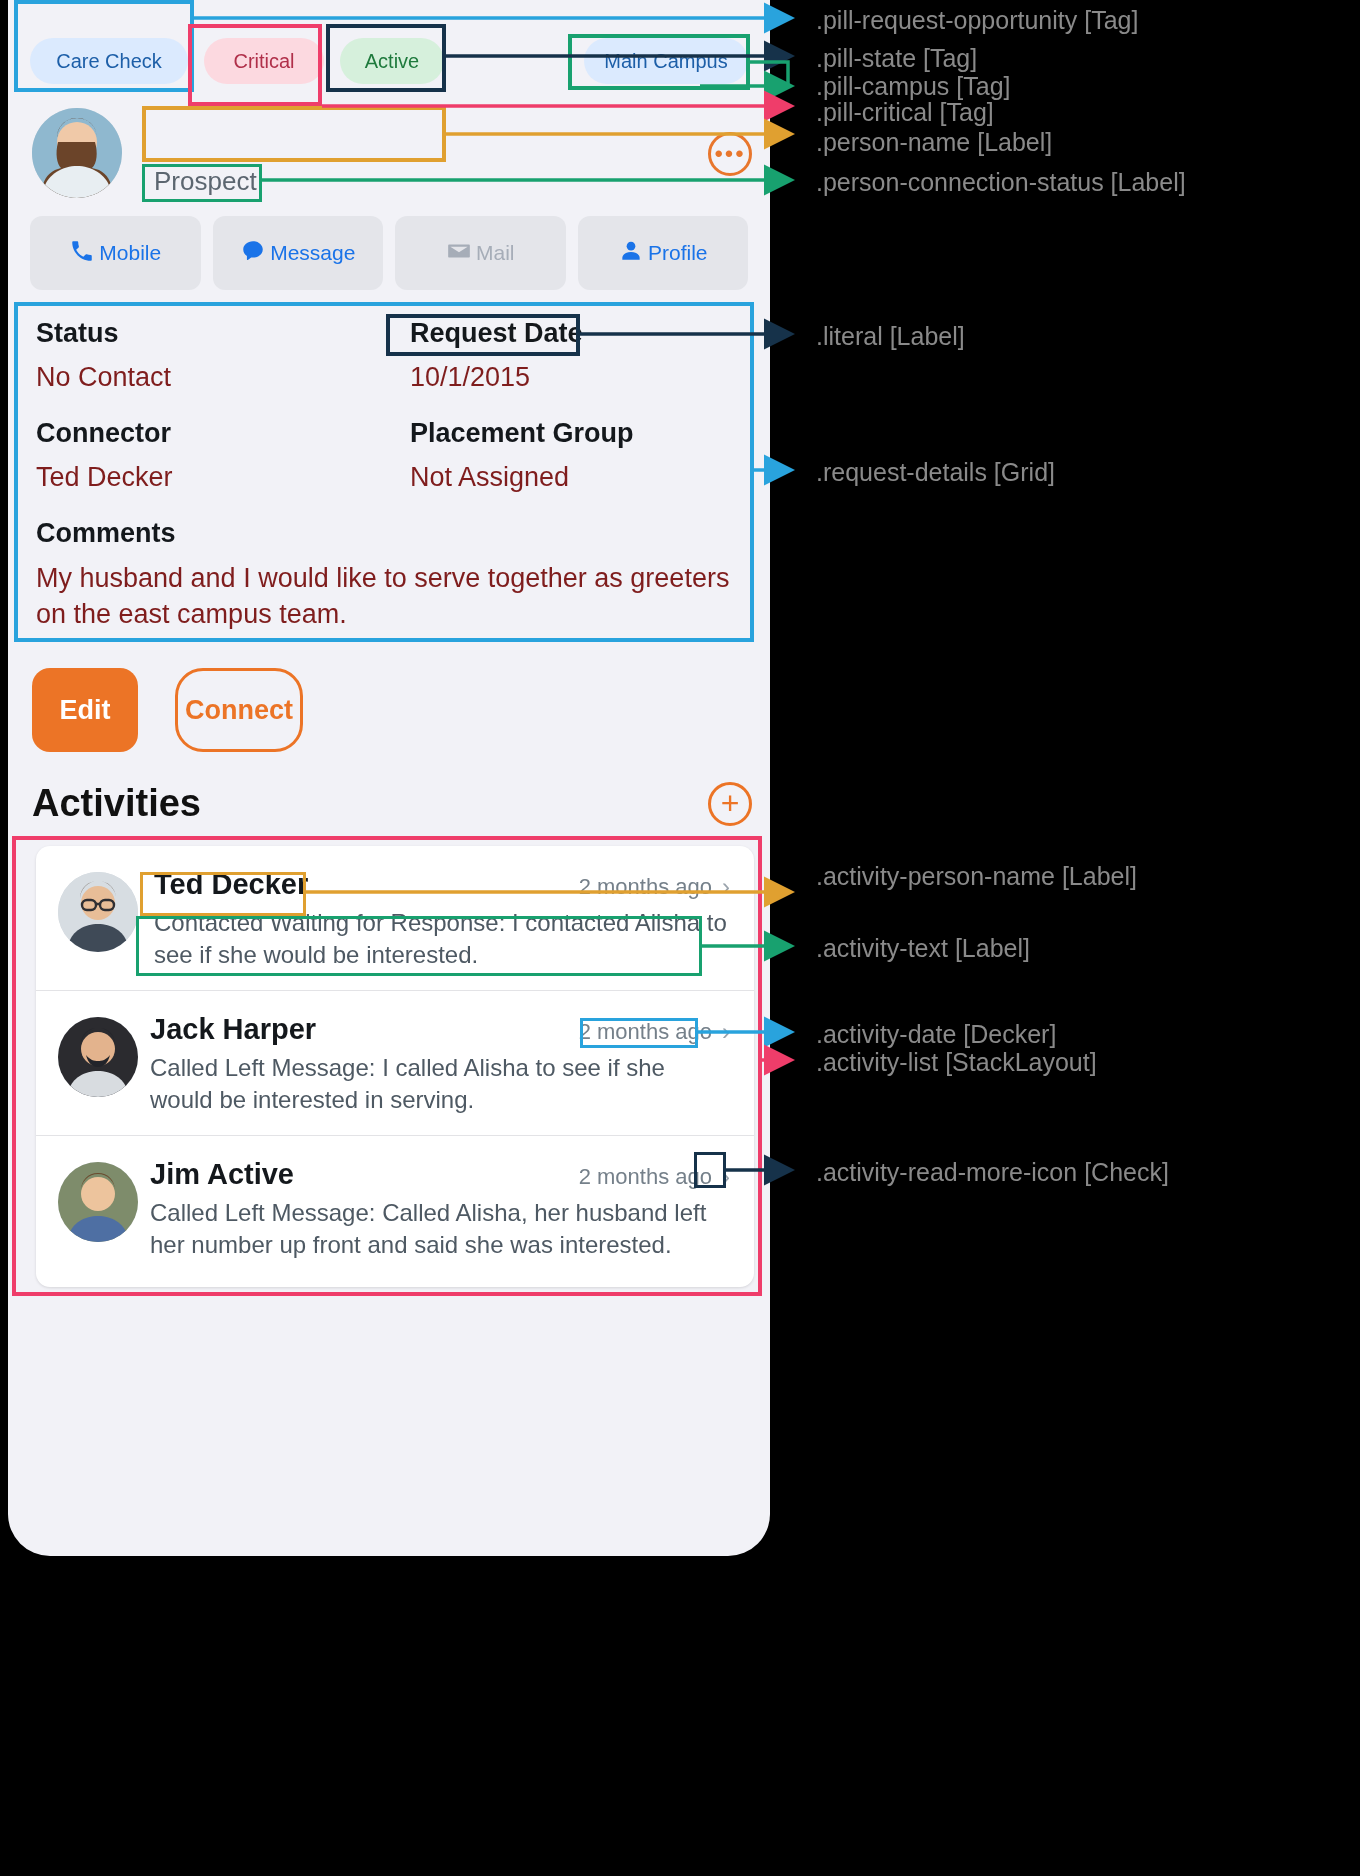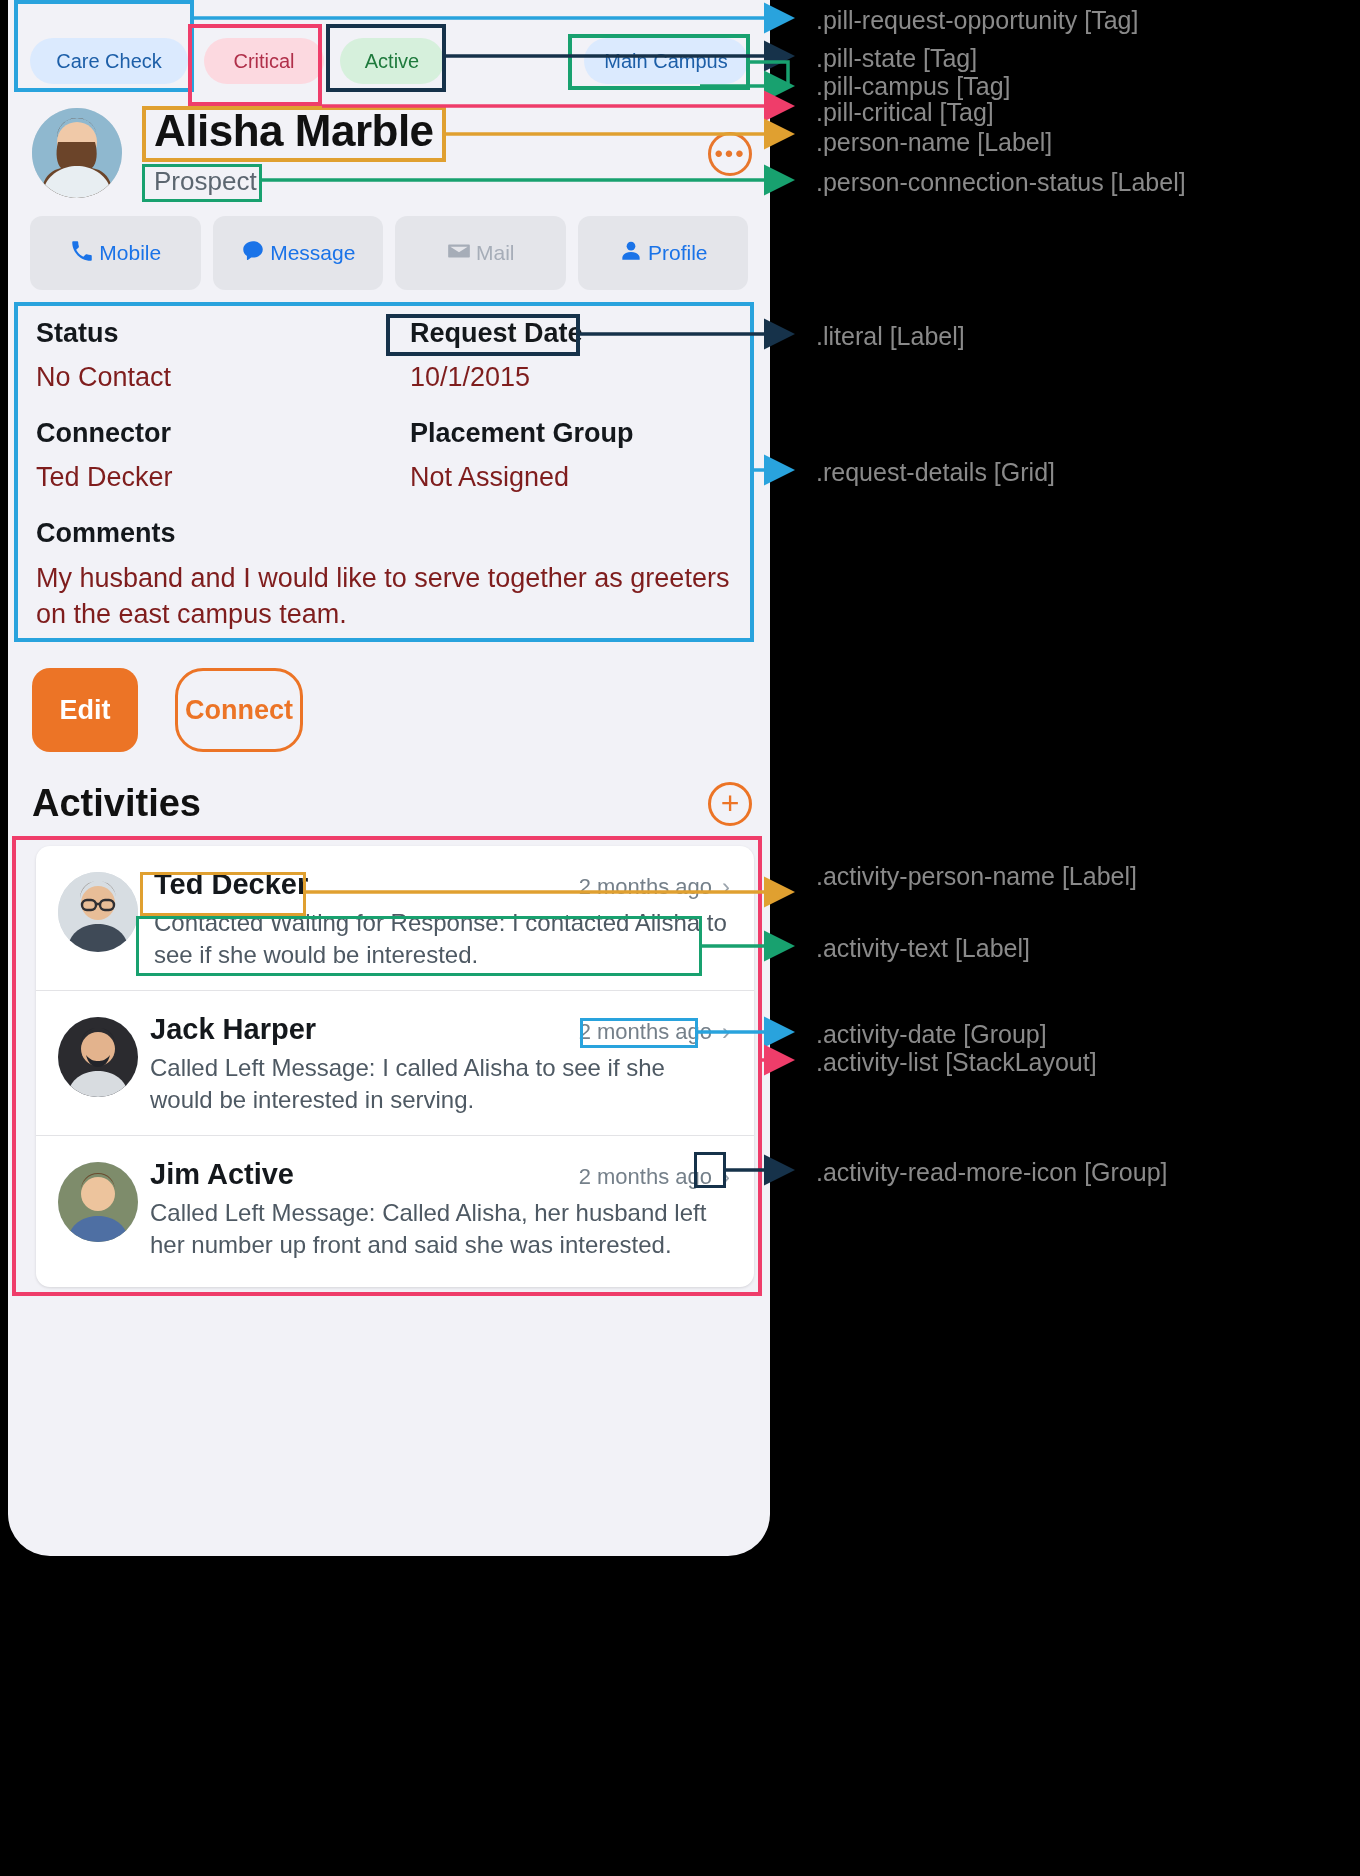--- a/index.html
+++ b/index.html
@@ -325,21 +325,20 @@
   <div id="person-header">
     <div id="avatar">
       <svg width="90" height="90" viewBox="0 0 90 90" aria-hidden="true">
         <rect width="90" height="90" fill="#8fb8cf"></rect>
         <circle cx="45" cy="34" r="20" fill="#f0c9a8"></circle>
         <path d="M25 30a20 20 0 0 1 40 0c0 -12 -9 -20 -20 -20s-20 8 -20 20z" fill="#5b3a26"></path>
         <path d="M26 34c-3 12 -1 22 3 26l-6 2c-8 4 -13 12 -13 22v6h70v-6c0-10 -5 -18 -13 -22l-7-2c5-5 6-15 3-26z" fill="#6b4429"></path>
         <path d="M45 58c-14 0 -29 8 -33 22l-2 10h70l-2-10c-4-14 -19 -22 -33 -22z" fill="#e8eef2"></path>
       </svg>
     </div>
-    <div id="person-name">Alisha Marble</div>
     <div id="person-connection-status">Prospect</div>
     <div id="more-button">•••</div>
   </div>
 
   <div id="actions">
     <div class="action-btn">
       <span class="glyph">
         <svg width="26" height="26" viewBox="0 0 24 24">
             <path fill="#1a73e8" d="M6.6 10.8c1.4 2.8 3.8 5.1 6.6 6.6l2.2-2.2c.3-.3.7-.4 1-.2 1.2.4 2.4.6 3.6.6.6 0 1 .4 1 1V20c0 .6-.4 1-1 1C10.6 21 3 13.4 3 4c0-.6.4-1 1-1h3.5c.6 0 1 .4 1 1 0 1.3.2 2.5.6 3.6.1.4 0 .8-.2 1.1l-2.3 2.1z"></path>
           </svg>
@@ -520,15 +519,15 @@
 <div class="anno-label" style="left:816px;top:6px;">.pill-request-opportunity [Tag]</div>
 <div class="anno-label" style="left:816px;top:44px;">.pill-state [Tag]</div>
 <div class="anno-label" style="left:816px;top:72px;">.pill-campus [Tag]</div>
 <div class="anno-label" style="left:816px;top:98px;">.pill-critical [Tag]</div>
 <div class="anno-label" style="left:816px;top:128px;">.person-name [Label]</div>
 <div class="anno-label" style="left:816px;top:168px;">.person-connection-status [Label]</div>
 <div class="anno-label" style="left:816px;top:322px;">.literal [Label]</div>
 <div class="anno-label" style="left:816px;top:458px;">.request-details [Grid]</div>
 <div class="anno-label" style="left:816px;top:862px;">.activity-person-name [Label]</div>
 <div class="anno-label" style="left:816px;top:934px;">.activity-text [Label]</div>
-<div class="anno-label" style="left:816px;top:1020px;">.activity-date [Group]</div>
+<div class="anno-label" style="left:816px;top:1020px;">.activity-date [Decker]</div>
 <div class="anno-label" style="left:816px;top:1048px;">.activity-list [StackLayout]</div>
-<div class="anno-label" style="left:816px;top:1158px;">.activity-read-more-icon [Group]</div>
+<div class="anno-label" style="left:816px;top:1158px;">.activity-read-more-icon [Check]</div>
 
 </body></html>

